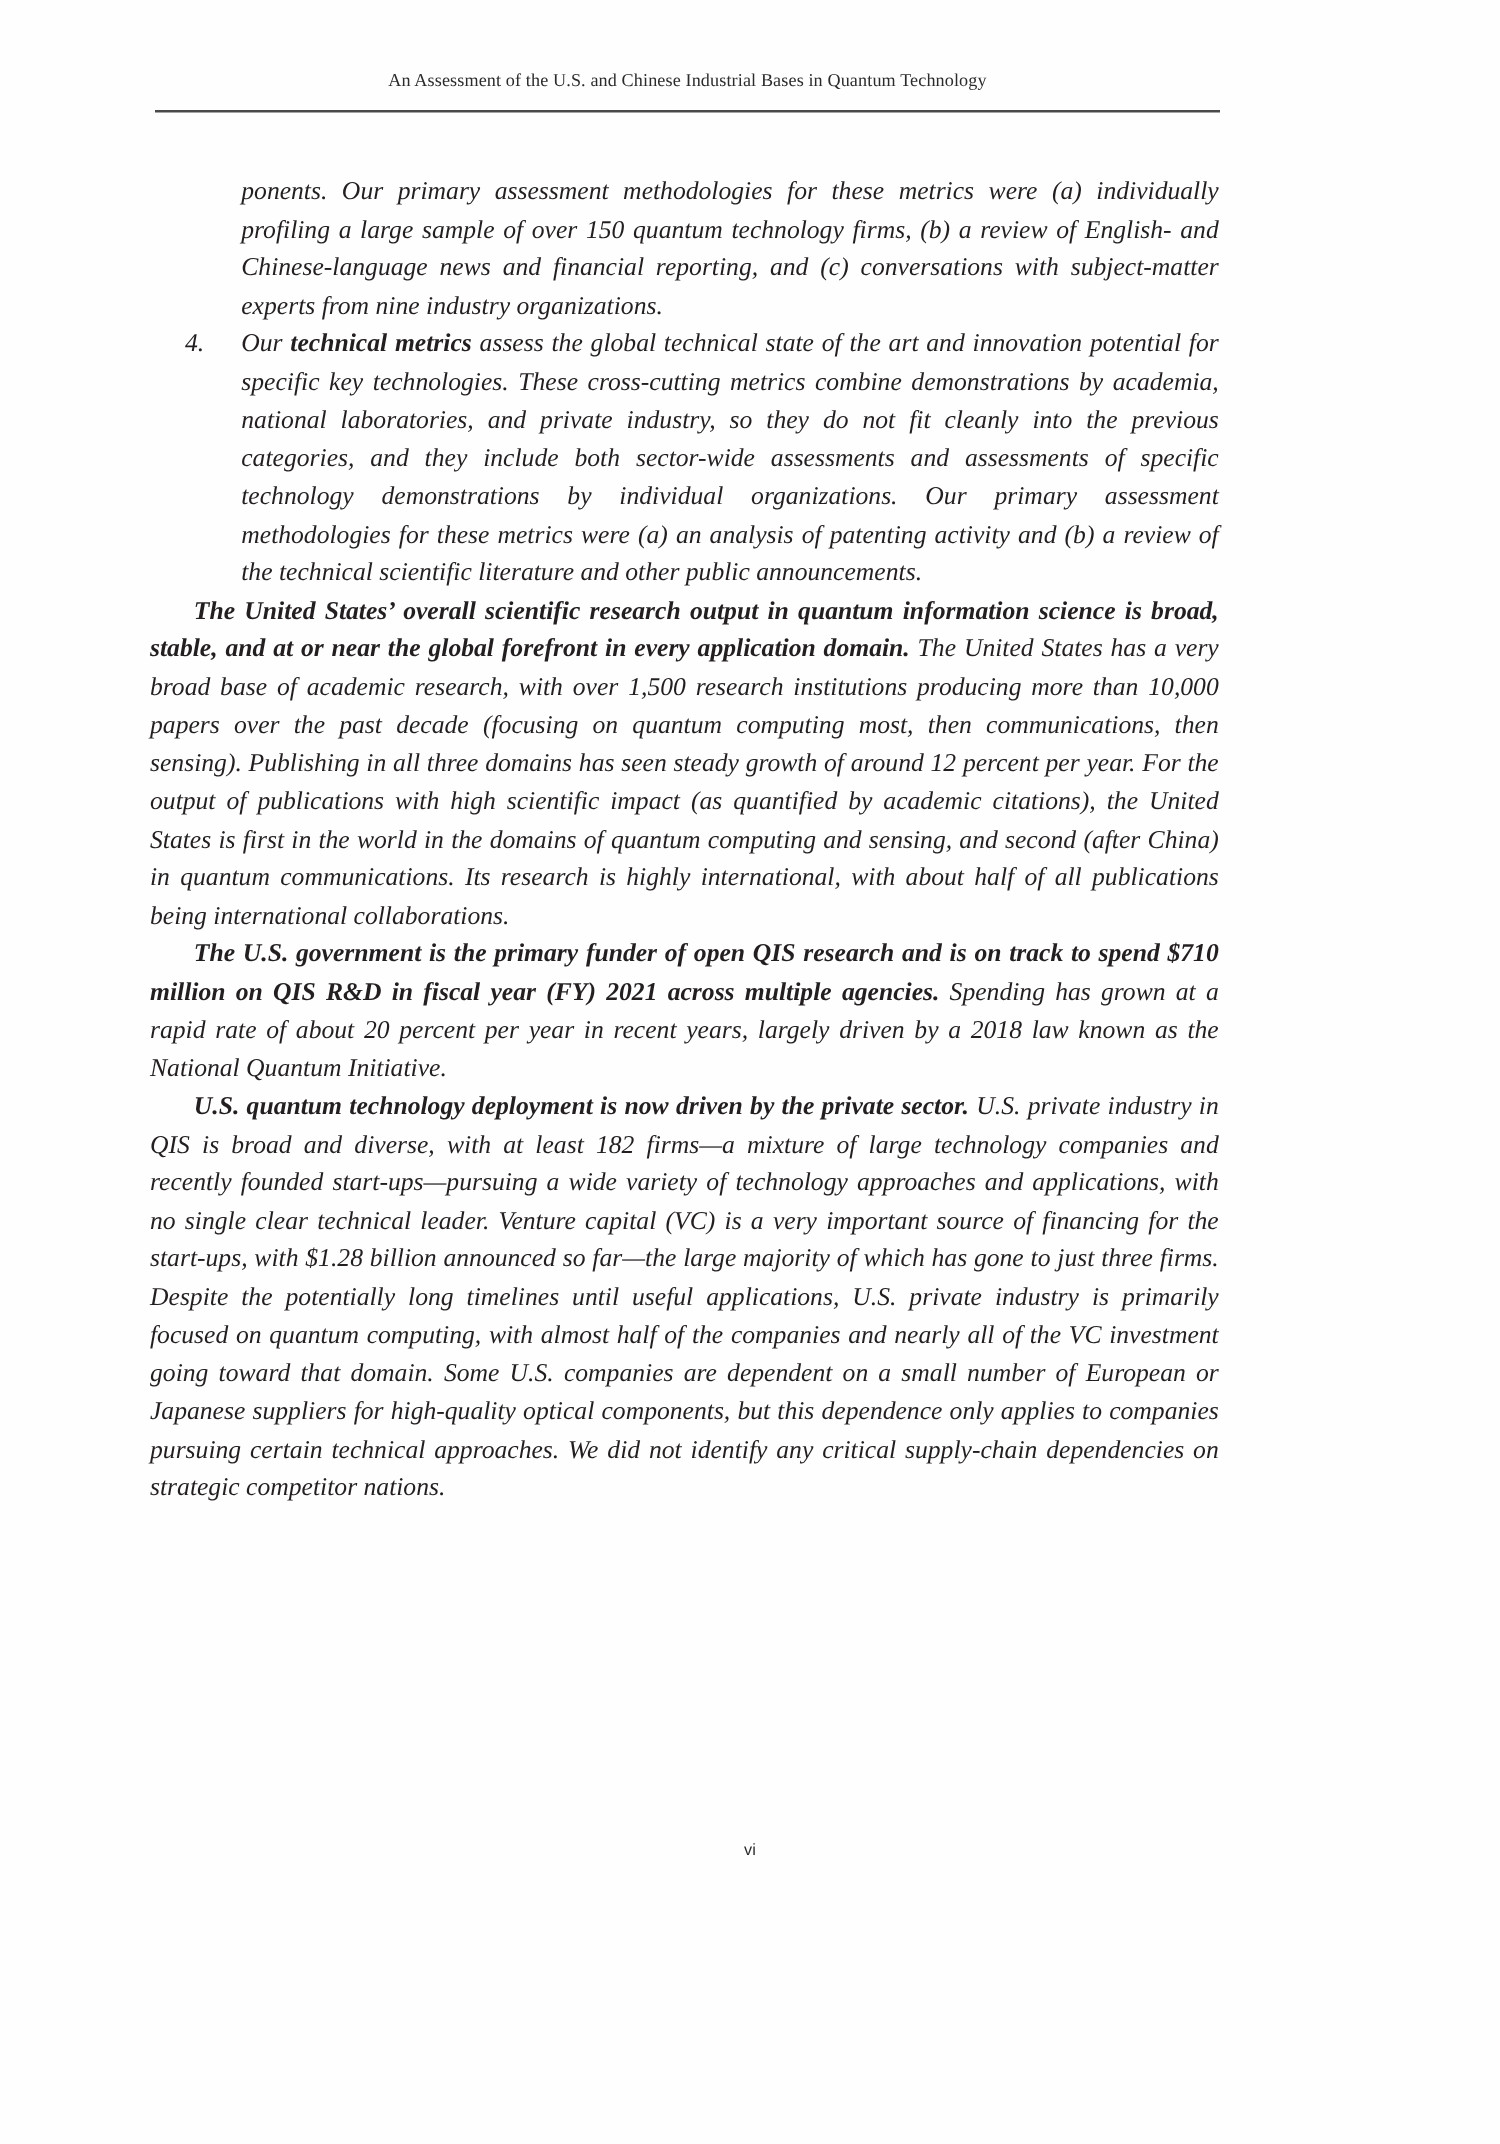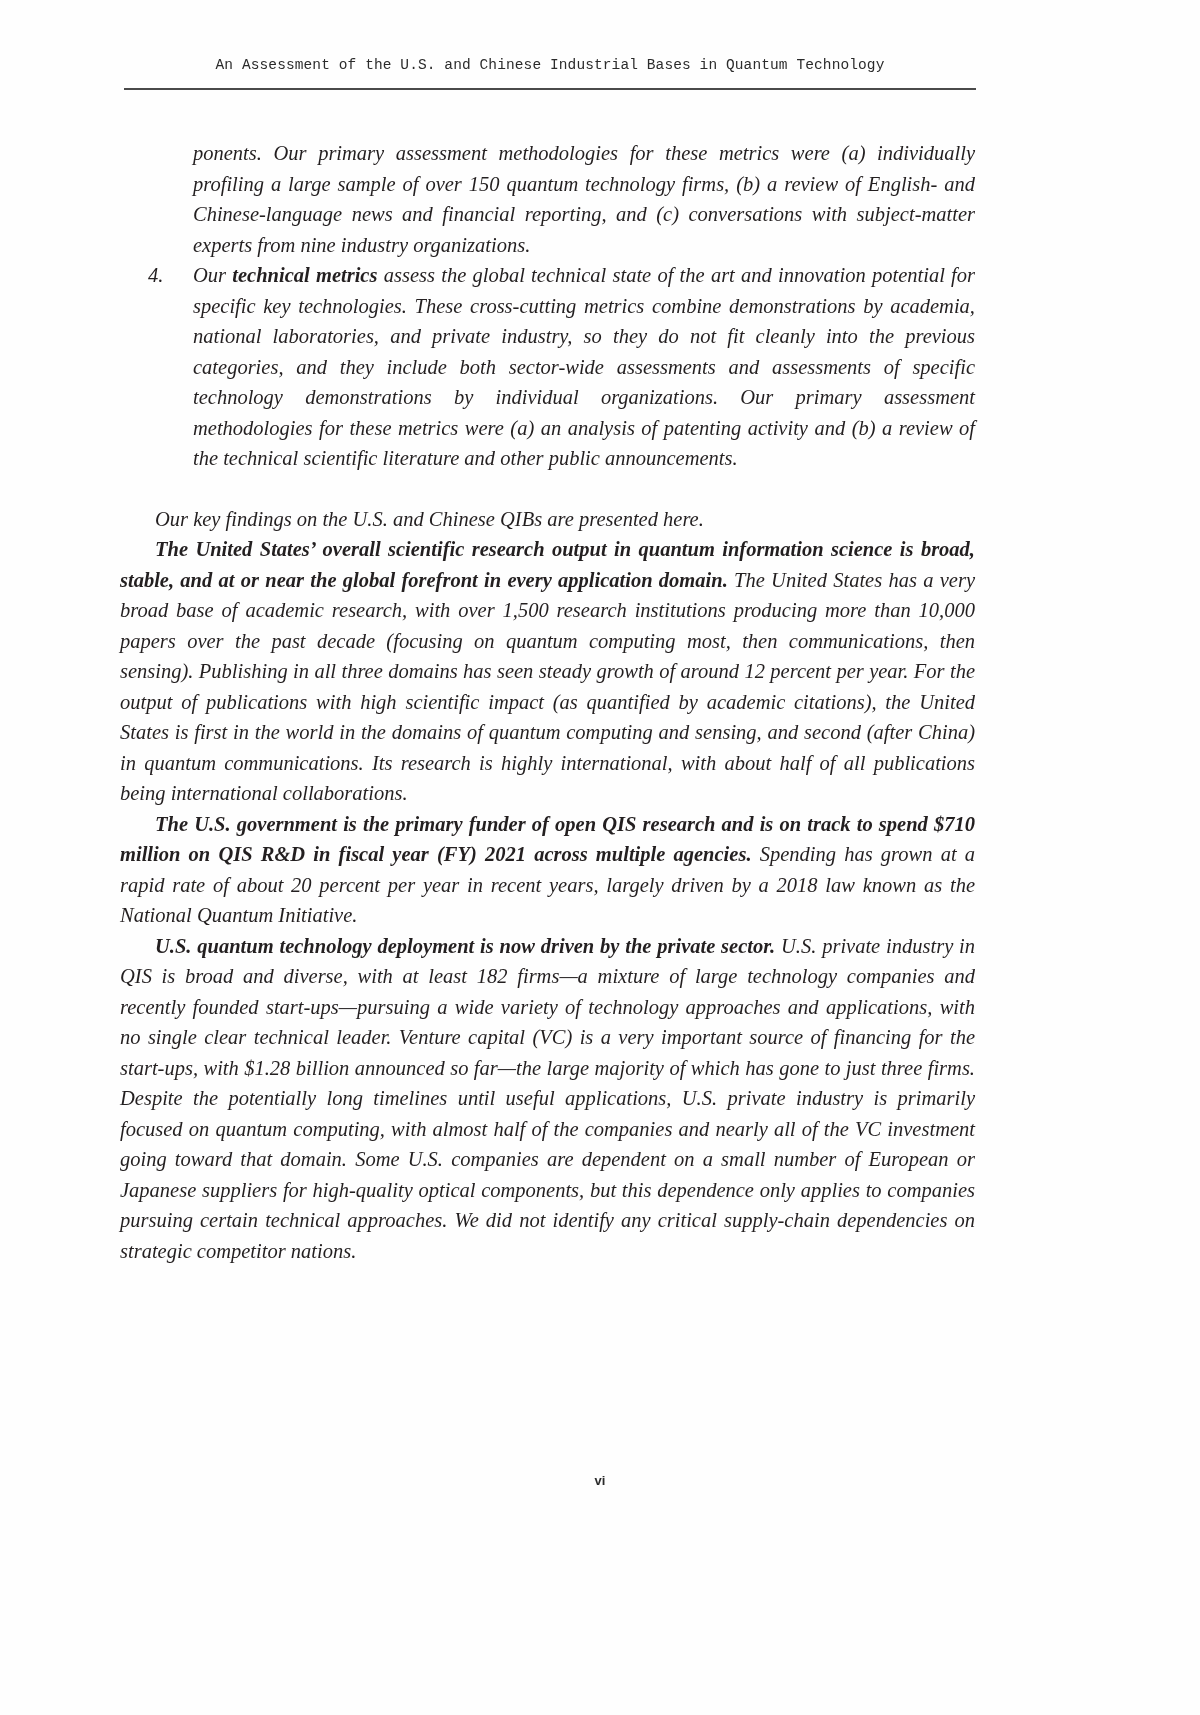--- a/index.html
+++ b/index.html
@@ -23,21 +23,21 @@
 
   
   .running-head {
     position: absolute;
     left: 124px;
     top: 56px;
     width: 852px;
     text-align: center;
   }
   .running-head-text {
-    font-family: Liberation Mono, monospace;
+    font-family: Liberation Serif, serif;
     font-size: 14.5px;
     letter-spacing: 0.1px;
     color: #2b2b2b;
     line-height: 1.3;
     white-space: nowrap;
   }
   .running-rule {
     position: absolute;
     left: 124px;
     top: 88px;
@@ -102,21 +102,21 @@
   .folio {
     position: absolute;
     left: 0;
     top: 1471px;
     width: 1200px;
     text-align: center;
   }
   .folio-text {
     font-family: "Liberation Sans", "DejaVu Sans", sans-serif;
     font-size: 13px;
-    font-weight: bold;
+    font-weight: normal;
     color: #2b2b2b;
   }
 </style>
 </head>
 <body>
 
 <div class="page">
 
   <div class="running-head">
     <div class="running-head-text">An Assessment of the U.S. and Chinese Industrial Bases in Quantum Technology</div>
@@ -124,23 +124,20 @@
   <div class="running-rule"></div>
 
   <div class="content">
 
     <p class="list-continuation">ponents. Our primary assessment methodologies for these metrics were (a) individually profiling a large sample of over 150 quantum technology firms, (b) a review of English- and Chinese-language news and financial reporting, and (c) conversations with subject-matter experts from nine industry organizations.</p>
 
     <p class="list-item">
       <span class="list-marker">4.</span><span>Our </span><b>technical metrics</b><span> assess the global technical state of the art and innovation potential for specific key technologies. These cross-cutting metrics combine demonstrations by academia, national laboratories, and private industry, so they do not fit cleanly into the previous categories, and they include both sector-wide assessments and assessments of specific technology demonstrations by individual organizations. Our primary assessment methodologies for these metrics were (a) an analysis of patenting activity and (b) a review of the technical scientific literature and other public announcements.</span>
     </p>
 
-    <p class="body-para gap">
-      <span>Our key findings on the U.S. and Chinese QIBs are presented here.</span>
-    </p>
 
     <p class="body-para">
       <b>The United States’ overall scientific research output in quantum information science is broad, stable, and at or near the global forefront in every application domain.</b><span> The United States has a very broad base of academic research, with over 1,500 research institutions producing more than 10,000 papers over the past decade (focusing on quantum computing most, then communications, then sensing). Publishing in all three domains has seen steady growth of around 12 percent per year. For the output of publications with high scientific impact (as quantified by academic citations), the United States is first in the world in the domains of quantum computing and sensing, and second (after China) in quantum communications. Its research is highly international, with about half of all publications being international collaborations.</span>
     </p>
 
     <p class="body-para">
       <b>The U.S. government is the primary funder of open QIS research and is on track to spend $710 million on QIS R&amp;D in fiscal year (FY) 2021 across multiple agencies.</b><span> Spending has grown at a rapid rate of about 20 percent per year in recent years, largely driven by a 2018 law known as the National Quantum Initiative.</span>
     </p>
 
     <p class="body-para">

